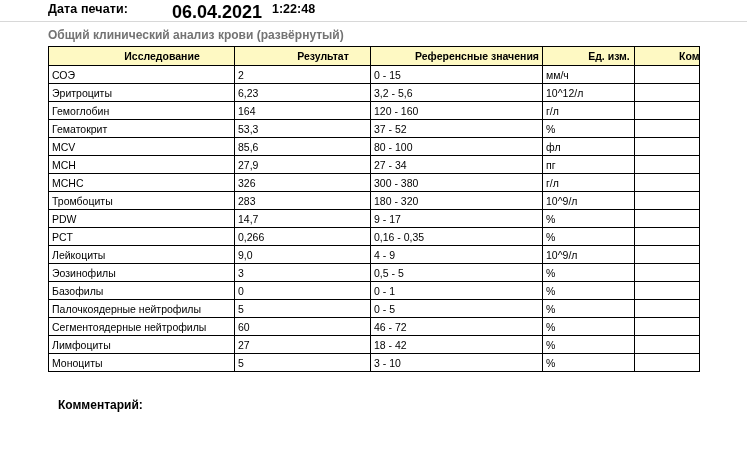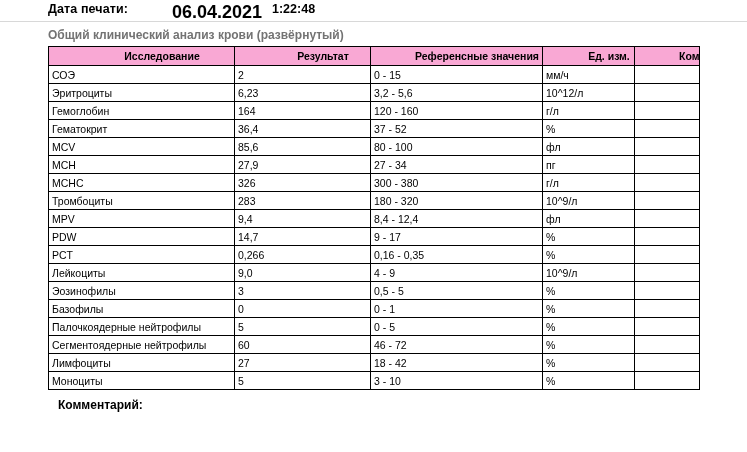--- a/index.html
+++ b/index.html
@@ -85,21 +85,21 @@
   table.labtable td {
     border: 1px solid #000000;
     padding: 0 3px;
     height: 17px;
     line-height: 16px;
     vertical-align: middle;
     overflow: hidden;
     white-space: nowrap;
   }
   table.labtable thead th {
-    background: #f9a8d4;
+    background: #fef9c3;
     text-align: center;
     font-weight: bold;
     font-size: 10.5px;
     height: 18px;
     padding-left: 44px;
   }
   table.labtable tbody td {
     background: #ffffff;
     text-align: left;
   }
@@ -173,21 +173,21 @@
       </tr>
       <tr>
         <td>Гемоглобин</td>
         <td>164</td>
         <td>120 - 160</td>
         <td>г/л</td>
         <td></td>
       </tr>
       <tr>
         <td>Гематокрит</td>
-        <td>36,4</td>
+        <td>53,3</td>
         <td>37 - 52</td>
         <td>%</td>
         <td></td>
       </tr>
       <tr>
         <td>MCV</td>
         <td>85,6</td>
         <td>80 - 100</td>
         <td>фл</td>
         <td></td>
@@ -207,27 +207,20 @@
         <td></td>
       </tr>
       <tr>
         <td>Тромбоциты</td>
         <td>283</td>
         <td>180 - 320</td>
         <td>10^9/л</td>
         <td></td>
       </tr>
       <tr>
-        <td>MPV</td>
-        <td>9,4</td>
-        <td>8,4 - 12,4</td>
-        <td>фл</td>
-        <td></td>
-      </tr>
-      <tr>
         <td>PDW</td>
         <td>14,7</td>
         <td>9 - 17</td>
         <td>%</td>
         <td></td>
       </tr>
       <tr>
         <td>PCT</td>
         <td>0,266</td>
         <td>0,16 - 0,35</td>

